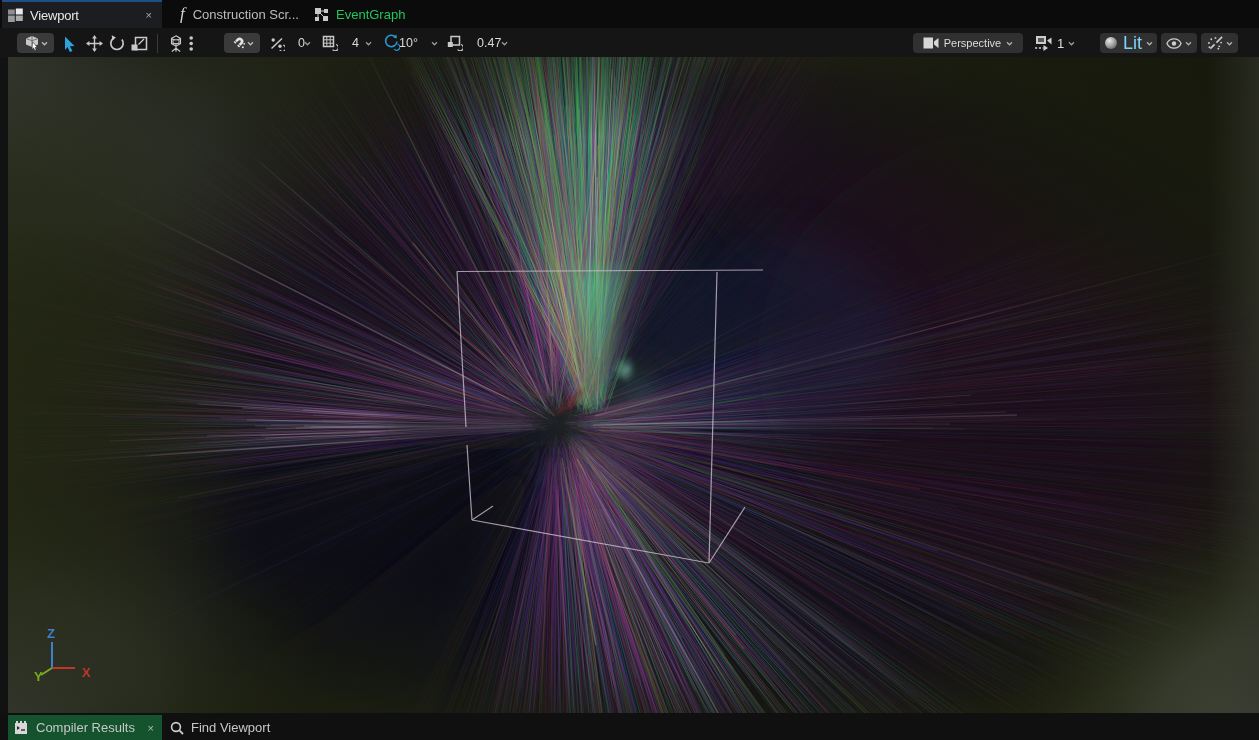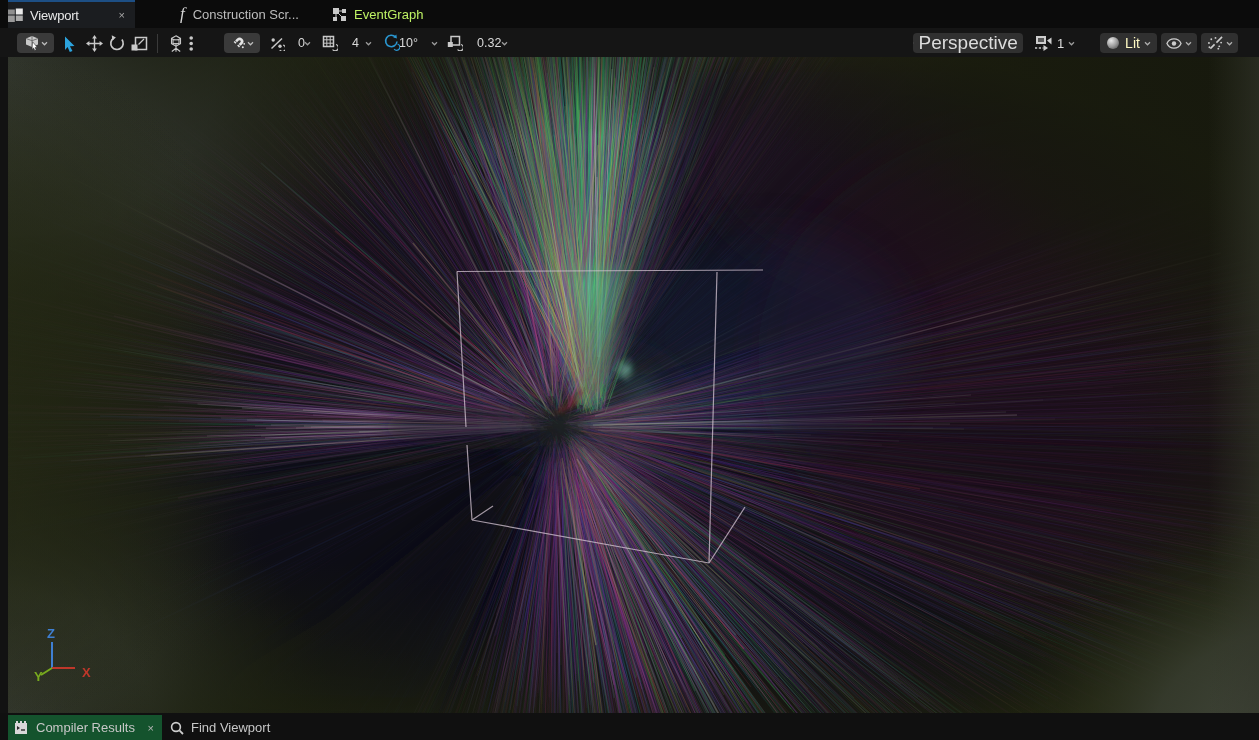--- a/index.html
+++ b/index.html
@@ -9,35 +9,35 @@
 .viewport{position:absolute;left:8px;top:57px;width:1251px;height:656px;background:#101010;overflow:hidden}
 .leftstrip{position:absolute;left:0;top:57px;width:8px;height:656px;background:#121212}
 .botbar{position:absolute;left:0;top:713px;width:1259px;height:27px;background:#101010}
 .btab{position:absolute;top:715px;height:25px;display:flex;align-items:center;color:#c7c7c7;font-size:13px}
 .tbtn{display:flex;align-items:center;justify-content:center}
 .abs{position:absolute}
 .num{color:#d8d8d8;font-size:12.5px;margin-left:5px}
 </style></head><body>
 
 <div class="tabbar">
- <div class="tab active" style="left:8px;width:127px;">
+ <div class="tab active" style="left:2px;width:160px;padding-left:6px">
   <svg width="15" height="15" viewBox="0 0 15 15" style="margin-right:7px">
         <rect x="0" y="1.5" width="6.8" height="5" fill="#8f8f8f"></rect>
         <rect x="7.8" y="0.5" width="7" height="6" fill="#e9e9e9"></rect>
         <rect x="0" y="7.5" width="6.8" height="6.5" fill="#9a9a9a"></rect>
         <rect x="7.8" y="7.5" width="7" height="5.5" fill="#ababab"></rect>
       </svg>
   <span style="letter-spacing:-0.2px">Viewport</span>
   <span style="position:absolute;right:10px;color:#a8a8a8;font-size:11px">×</span>
  </div>
  <div class="tab" style="left:172px;width:140px;color:#bdbdbd;padding-left:8px">
   <span style="font-family:'Liberation Serif',serif;font-style:italic;font-size:17px;margin-right:8px;color:#d5d5d5">f</span>
   <span>Construction Scr...</span>
  </div>
- <div class="tab" style="left:332px;width:110px;color:#bef264">
+ <div class="tab" style="left:314px;width:110px;color:#22c55e">
   <svg width="15" height="14" viewBox="0 0 15 14" style="margin-right:7px">
         <rect x="1" y="1" width="6" height="6" fill="#c9c9c9"></rect>
         <rect x="10" y="2" width="4" height="4" fill="#c9c9c9"></rect>
         <rect x="1" y="10" width="4" height="4" fill="#c9c9c9"></rect>
         <rect x="9" y="9" width="5" height="5" fill="#c9c9c9"></rect>
         <path d="M7 4h3M4 7v3M7 7l3 3" stroke="#c9c9c9" stroke-width="1" fill="none"></path>
       </svg>
   <span>EventGraph</span>
  </div>
 </div>
@@ -124,31 +124,31 @@
     </svg>
  <span class="abs num" style="left:394px;top:8px">10°</span>
  <svg class="abs" style="left:431px;top:13px" width="7" height="5" viewBox="0 0 8 6">
       <path d="M1 1.5l3 3 3-3" stroke="#9d9d9d" stroke-width="1.5" fill="none"></path>
     </svg>
  <svg class="abs" style="left:447px;top:7px" width="16" height="16" viewBox="0 0 16 16">
       <path d="M4 1.5h8.5V10H4z" fill="none" stroke="#c9c9c9" stroke-width="1.5"></path>
       <rect x="0.8" y="7" width="5" height="5" fill="#c9c9c9"></rect>
       <path d="M14 9.5a3.2 3.2 0 1 1-3.4 5" stroke="#c9c9c9" stroke-width="1.2" fill="none"></path>
     </svg>
- <span class="abs num" style="left:472px;top:8px">0.32</span>
+ <span class="abs num" style="left:472px;top:8px">0.47</span>
  <svg class="abs" style="left:501px;top:13px" width="7" height="5" viewBox="0 0 8 6">
       <path d="M1 1.5l3 3 3-3" stroke="#9d9d9d" stroke-width="1.5" fill="none"></path>
     </svg>
 
  <div class="abs tbtn" style="left:913px;top:5px;width:110px;height:20px;background:#303030;border-radius:4px">
   <svg width="16" height="12" viewBox="0 0 16 12">
         <rect x="0.5" y="0.5" width="9.5" height="11" fill="#d6d6d6"></rect>
         <path d="M11 4.5L15.5 1v10L11 7.5z" fill="#d6d6d6"></path>
       </svg>
-  <span style="color:#dcdcdc;font-size:19px;margin-left:5px">Perspective</span>
+  <span style="color:#dcdcdc;font-size:11px;margin-left:5px">Perspective</span>
   <svg width="7" height="5" viewBox="0 0 8 6" style="margin-left:5px">
         <path d="M1 1.5l3 3 3-3" stroke="#b0b0b0" stroke-width="1.5" fill="none"></path>
       </svg>
  </div>
  <svg class="abs" style="left:1034px;top:7px" width="18" height="16" viewBox="0 0 18 16">
       <rect x="2" y="1" width="10" height="8" fill="#cdcdcd"></rect>
       <rect x="4" y="3" width="6" height="4" fill="#585858"></rect>
       <path d="M13 5.5l4.5-3v7z" fill="#cdcdcd"></path>
       <path d="M1 13h8.5" stroke="#cdcdcd" stroke-width="1.7" stroke-dasharray="2.2 1.6"></path>
       <path d="M9.5 10l4.5 3-4.5 3z" fill="#cdcdcd"></path>
@@ -161,21 +161,21 @@
   <svg width="14" height="14" viewBox="0 0 14 14">
         <defs>
           <radialGradient id="sg" cx="0.35" cy="0.3" r="0.9">
             <stop offset="0" stop-color="#e9e9e9"></stop>
             <stop offset="0.55" stop-color="#9a9a9a"></stop>
             <stop offset="1" stop-color="#4a4a4a"></stop>
           </radialGradient>
         </defs>
         <circle cx="7" cy="7" r="6" fill="url(#sg)"></circle>
       </svg>
-  <span style="color:#fef9c3;font-size:14px;margin-left:5px">Lit</span>
+  <span style="color:#7dd3fc;font-size:18px;margin-left:5px">Lit</span>
   <svg width="7" height="5" viewBox="0 0 8 6" style="margin-left:4px">
         <path d="M1 1.5l3 3 3-3" stroke="#b0b0b0" stroke-width="1.5" fill="none"></path>
       </svg>
  </div>
  <div class="abs tbtn" style="left:1161px;top:5px;width:36px;height:20px;background:#303030;border-radius:4px">
   <svg width="16" height="11" viewBox="0 0 17 12">
         <path d="M8.5 1C4.5 1 1.7 4 .8 6c.9 2 3.7 5 7.7 5s6.8-3 7.7-5C15.3 4 12.5 1 8.5 1z" fill="none" stroke="#cdcdcd" stroke-width="1.4"></path>
         <circle cx="8.5" cy="6" r="2.4" fill="#cdcdcd"></circle>
       </svg>
   <svg width="7" height="5" viewBox="0 0 8 6" style="margin-left:3px">

